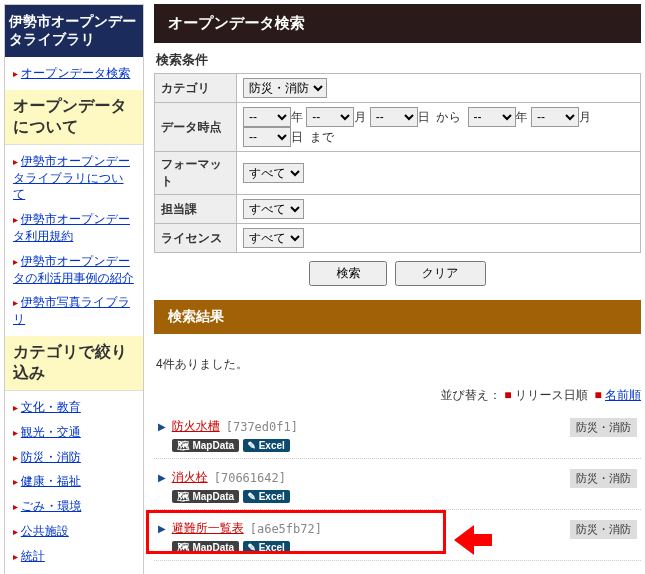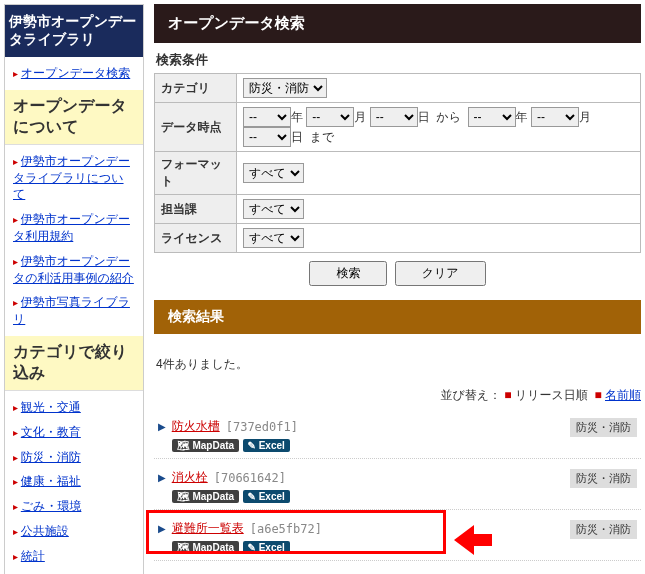--- a/index.html
+++ b/index.html
@@ -52,22 +52,22 @@
     </ul>
     <div class="sb-section">オープンデータについて</div>
     <ul class="sb-list" id="about-list">
         <li><a href="#">伊勢市オープンデータライブラリについて</a></li>
         <li><a href="#">伊勢市オープンデータ利用規約</a></li>
         <li><a href="#">伊勢市オープンデータの利活用事例の紹介</a></li>
         <li><a href="#">伊勢市写真ライブラリ</a></li>
       </ul>
     <div class="sb-section">カテゴリで絞り込み</div>
     <ul class="sb-list" id="cat-list">
+        <li><a href="#">文化・教育</a></li>
         <li><a href="#">観光・交通</a></li>
-        <li><a href="#">文化・教育</a></li>
         <li><a href="#">防災・消防</a></li>
         <li><a href="#">健康・福祉</a></li>
         <li><a href="#">ごみ・環境</a></li>
         <li><a href="#">公共施設</a></li>
         <li><a href="#">統計</a></li>
         <li><a href="#">広報</a></li>
         <li><a href="#">写真データ</a></li>
       </ul>
   </div>
 

